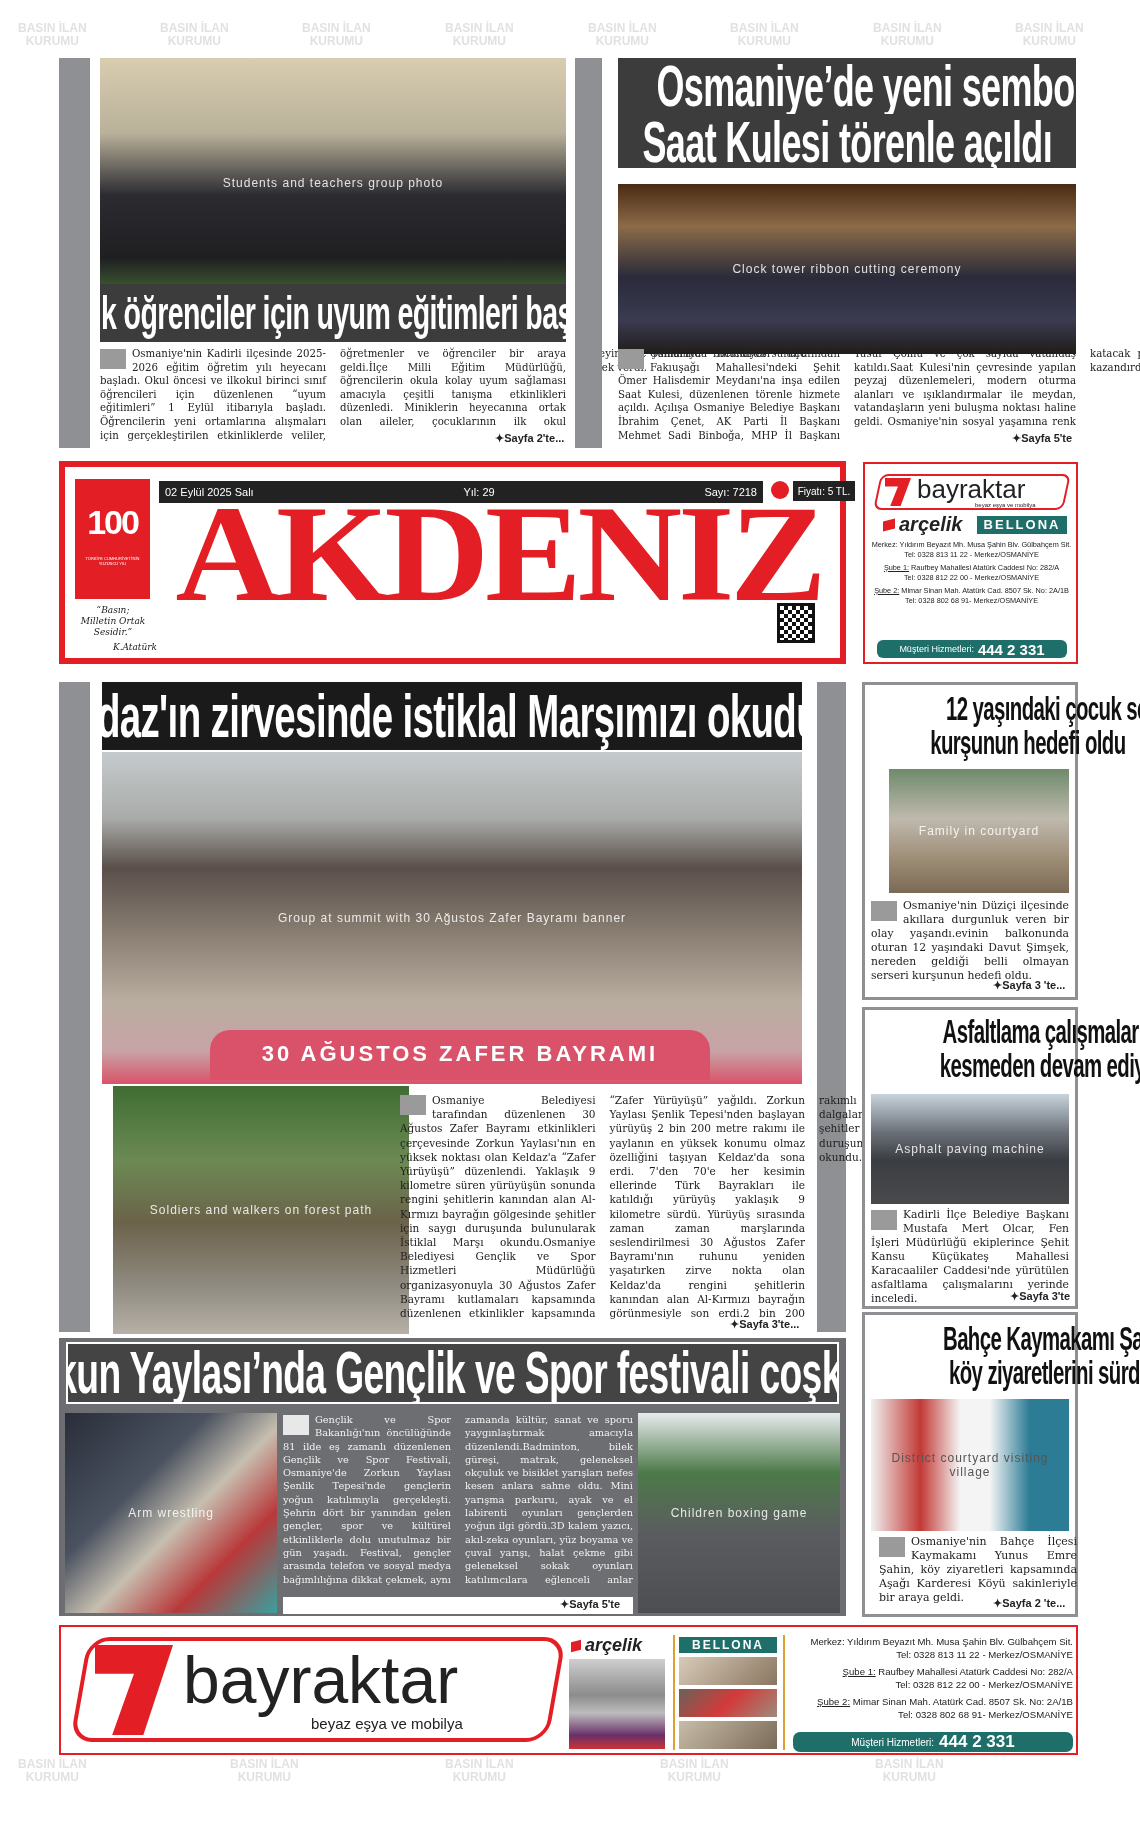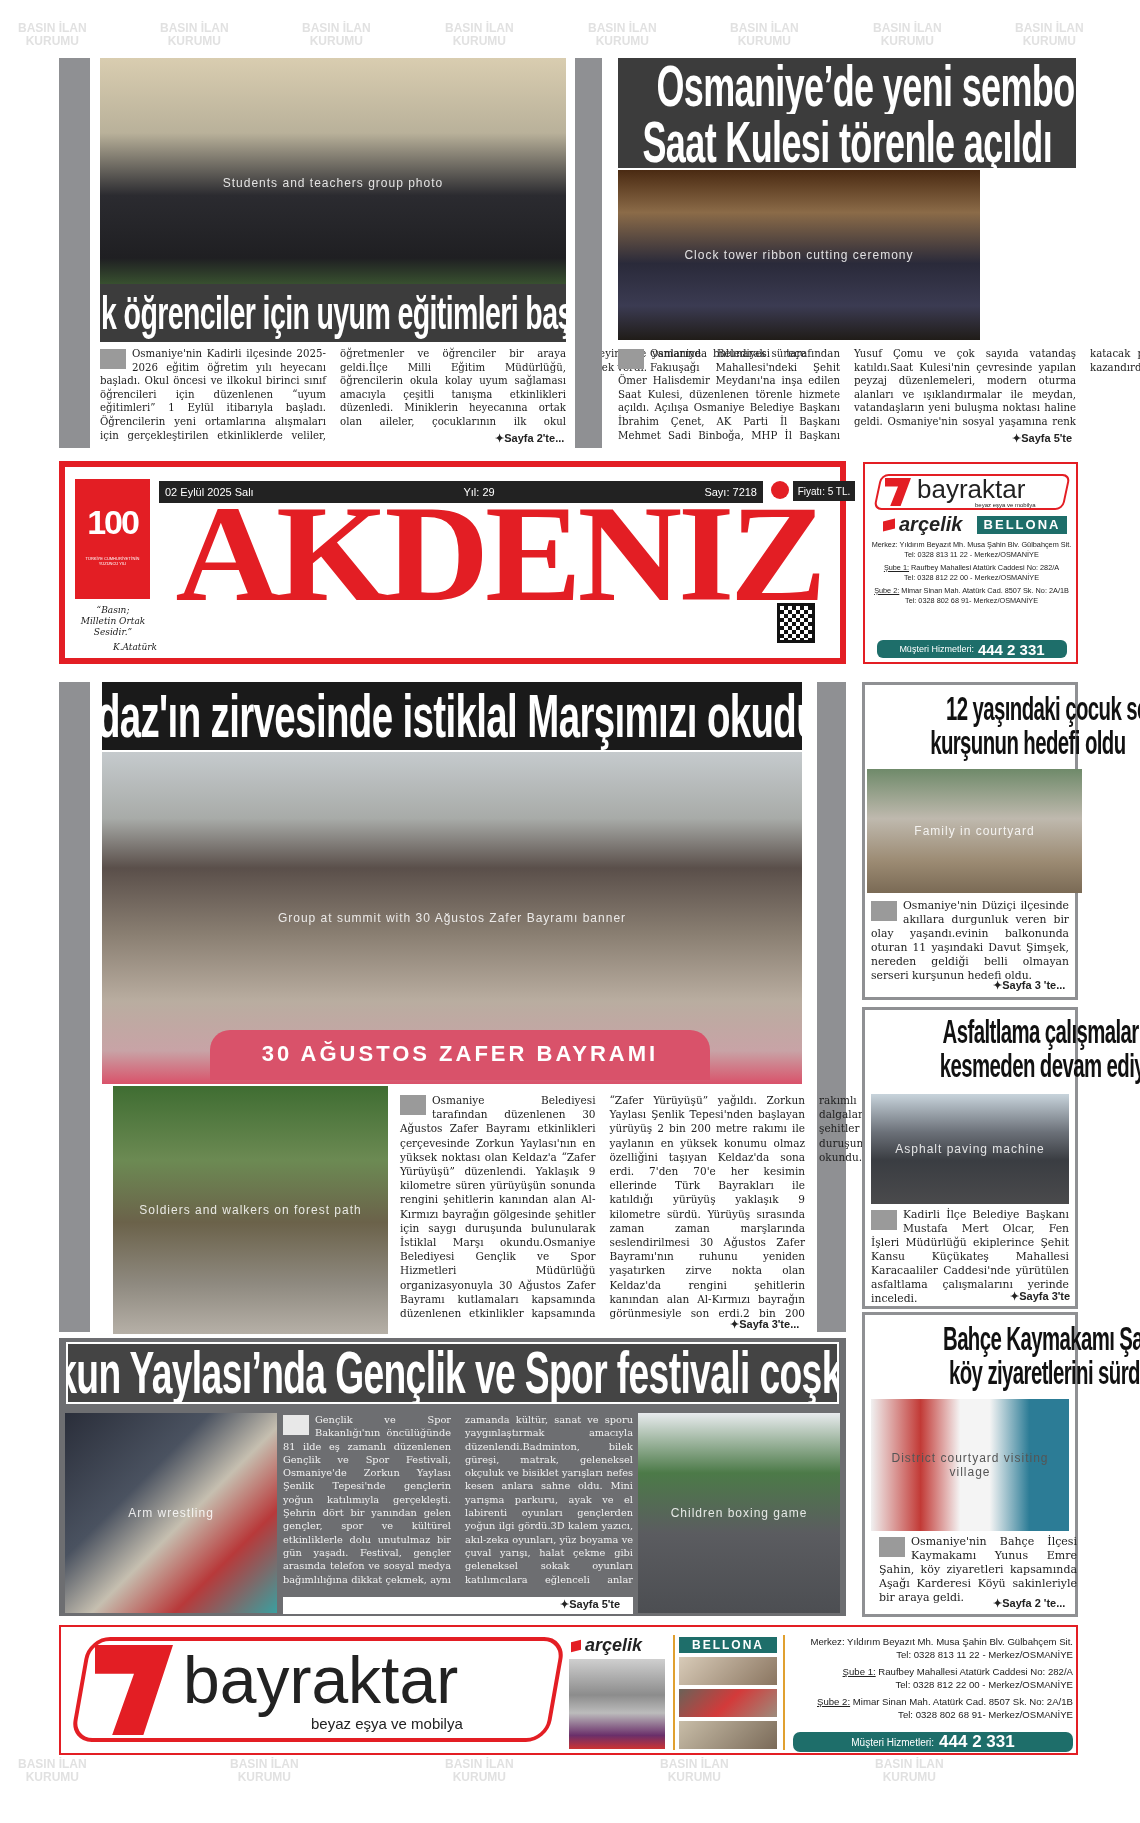--- a/index.html
+++ b/index.html
@@ -92,21 +92,21 @@
 
 <section>
   <div class="abs grey-bar" style="left:575px;top:58px;width:27px;height:390px"></div>
   <div class="abs" style="left:618px;top:58px;width:458px;height:110px;background:#3c3c3c"></div>
   <div class="headline" style="left:618px;top:58px;width:516px;height:56px;font-size:58px;background:transparent">
     <span>Osmaniye’de yeni sembol:</span>
   </div>
   <div class="headline" style="left:618px;top:114px;width:458px;height:56px;font-size:58px;background:transparent">
     <span>Saat Kulesi törenle açıldı</span>
   </div>
-  <div class="photo" style="left:618px;top:170px;width:362px;height:170px;background:linear-gradient(180deg,#4a2a12 0%,#8b6b48 25%,#2a2a3a 55%,#3b3b52 80%,#201c18 100%)">
+  <div class="photo" style="left:618px;top:184px;width:458px;height:170px;background:linear-gradient(180deg,#4a2a12 0%,#8b6b48 25%,#2a2a3a 55%,#3b3b52 80%,#201c18 100%)">
     <span>Clock tower ribbon cutting ceremony</span>
   </div>
   <div class="body-text cols2" style="left:618px;top:347px;width:458px;height:102px">
     <span class="lead-box"></span><span>Osmaniye Belediyesi tarafından Fakıuşağı Mahallesi'ndeki Şehit Ömer Halisdemir Meydanı'na inşa edilen Saat Kulesi, düzenlenen törenle hizmete açıldı. Açılışa Osmaniye Belediye Başkanı İbrahim Çenet, AK Parti İl Başkanı Mehmet Sadi Binboğa, MHP İl Başkanı Yusuf Çomu ve çok sayıda vatandaş katıldı.Saat Kulesi'nin çevresinde yapılan peyzaj düzenlemeleri, modern oturma alanları ve ışıklandırmalar ile meydan, vatandaşların yeni buluşma noktası haline geldi. Osmaniye'nin sosyal yaşamına renk katacak proje, kent estetiğine de değer kazandırdı.</span>
   </div>
   <div class="more" style="left:1012px;top:432px">Sayfa 5'te</div>
 </section>
 
 <header class="abs" style="left:59px;top:461px;width:787px;height:203px;border:6px solid #e31e24;background:#fff">
   <div class="abs" style="left:10px;top:12px;width:75px;height:120px;background:#e31e24;color:#fff;text-align:center">
@@ -156,21 +156,21 @@
 <section>
   <div class="abs grey-bar" style="left:59px;top:682px;width:31px;height:650px"></div>
   <div class="abs grey-bar" style="left:817px;top:682px;width:29px;height:650px"></div>
   <div class="headline" style="left:102px;top:682px;width:700px;height:68px;font-size:62px;background:#1a1a1a">
     <span>Keldaz'ın zirvesinde istiklal Marşımızı okudular</span>
   </div>
   <div class="photo" style="left:102px;top:752px;width:700px;height:332px;background:linear-gradient(180deg,#c5cacd 0%,#a8aba8 20%,#5a4f4a 35%,#8a7f72 55%,#b9ada0 75%,#c8a3a6 90%,#d9526a 100%)">
     <span>Group at summit with 30 Ağustos Zafer Bayramı banner</span>
   </div>
   <div class="abs" style="left:210px;top:1030px;width:500px;height:50px;background:#d9526a;border-radius:20px 20px 0 0;color:#fff;text-align:center;font-family:'Liberation Sans',sans-serif;font-weight:bold;font-size:22px;line-height:48px;letter-spacing:3px">30 AĞUSTOS ZAFER BAYRAMI</div>
-  <div class="photo" style="left:113px;top:1086px;width:275px;height:248px;background:linear-gradient(180deg,#3f6d32 0%,#6c8a53 30%,#6b624a 55%,#8f8a80 80%,#b6b0a7 100%)">
+  <div class="photo" style="left:113px;top:1086px;width:296px;height:248px;background:linear-gradient(180deg,#3f6d32 0%,#6c8a53 30%,#6b624a 55%,#8f8a80 80%,#b6b0a7 100%)">
     <span>Soldiers and walkers on forest path</span>
   </div>
   <div class="body-text cols2" style="left:400px;top:1093px;width:405px;height:240px;font-size:10.5px;line-height:14.2px">
     <span class="lead-box"></span><span>Osmaniye Belediyesi tarafından düzenlenen 30 Ağustos Zafer Bayramı etkinlikleri çerçevesinde Zorkun Yaylası'nın en yüksek noktası olan Keldaz'a “Zafer Yürüyüşü” düzenlendi. Yaklaşık 9 kilometre süren yürüyüşün sonunda rengini şehitlerin kanından alan Al-Kırmızı bayrağın gölgesinde şehitler için saygı duruşunda bulunularak İstiklal Marşı okundu.Osmaniye Belediyesi Gençlik ve Spor Hizmetleri Müdürlüğü organizasyonuyla 30 Ağustos Zafer Bayramı kutlamaları kapsamında düzenlenen etkinlikler kapsamında “Zafer Yürüyüşü” yağıldı. Zorkun Yaylası Şenlik Tepesi'nden başlayan yürüyüş 2 bin 200 metre rakımı ile yaylanın en yüksek konumu olmaz özelliğini taşıyan Keldaz'da sona erdi. 7'den 70'e her kesimin ellerinde Türk Bayrakları ile katıldığı yürüyüş yaklaşık 9 kilometre sürdü. Yürüyüş sırasında zaman zaman marşlarında seslendirilmesi 30 Ağustos Zafer Bayramı'nın ruhunu yeniden yaşatırken zirve nokta olan Keldaz'da rengini şehitlerin kanından alan Al-Kırmızı bayrağın görünmesiyle son erdi.2 bin 200 rakımlı Keldaz'ın zirvesinde dalgalanan Türk Bayrağı'nın altında şehitler adına durulan saygı duruşunun ardından İstiklal Marşı okundu.</span>
   </div>
   <div class="more" style="left:730px;top:1318px">Sayfa 3'te...</div>
 </section>
 
 <section>
   <div class="abs" style="left:59px;top:1338px;width:787px;height:278px;background:#6d6e71"></div>
@@ -188,25 +188,25 @@
   <div class="photo" style="left:638px;top:1413px;width:202px;height:200px;background:linear-gradient(180deg,#e8ebee 0%,#4c7a48 30%,#5b5c60 60%,#4c4e52 100%)">
     <span>Children boxing game</span>
   </div>
 </section>
 
 <section>
 
   <div class="side-box" style="left:862px;top:682px;width:216px;height:318px">
     <div class="side-title" style="top:6px;font-size:34px"><span>12 yaşındaki çocuk serseri</span></div>
     <div class="side-title" style="top:40px;font-size:34px"><span>kurşunun hedefi oldu</span></div>
-    <div class="photo" style="left:2px;top:84px;width:215px;height:124px;background:linear-gradient(180deg,#6f8a6a 0%,#bfb9ae 40%,#9b8a72 75%,#7a6a55 100%)">
+    <div class="photo" style="left:24px;top:84px;width:180px;height:124px;background:linear-gradient(180deg,#6f8a6a 0%,#bfb9ae 40%,#9b8a72 75%,#7a6a55 100%)">
         <span>Family in courtyard</span>
       </div>
     <div class="body-text" style="left:6px;top:214px;width:198px;font-size:10.8px;line-height:14px">
-      <span class="lead-box"></span><span>Osmaniye'nin Düziçi ilçesinde akıllara durgunluk veren bir olay yaşandı.evinin balkonunda oturan 11 yaşındaki Davut Şimşek, nereden geldiği belli olmayan serseri kurşunun hedefi oldu.</span>
+      <span class="lead-box"></span><span>Osmaniye'nin Düziçi ilçesinde akıllara durgunluk veren bir olay yaşandı.evinin balkonunda oturan 12 yaşındaki Davut Şimşek, nereden geldiği belli olmayan serseri kurşunun hedefi oldu.</span>
     </div>
     <div class="more" style="left:128px;top:294px">Sayfa 3 'te...</div>
   </div>
 
   <div class="side-box" style="left:862px;top:1007px;width:216px;height:302px">
     <div class="side-title" style="top:4px;font-size:34px"><span>Asfaltlama çalışmaları hız</span></div>
     <div class="side-title" style="top:38px;font-size:34px"><span>kesmeden devam ediyor</span></div>
     <div class="photo" style="left:6px;top:84px;width:198px;height:110px;background:linear-gradient(180deg,#c8d4dc 0%,#6b7078 35%,#3a3d42 60%,#4a4a4c 100%)">
         <span>Asphalt paving machine</span>
       </div>

